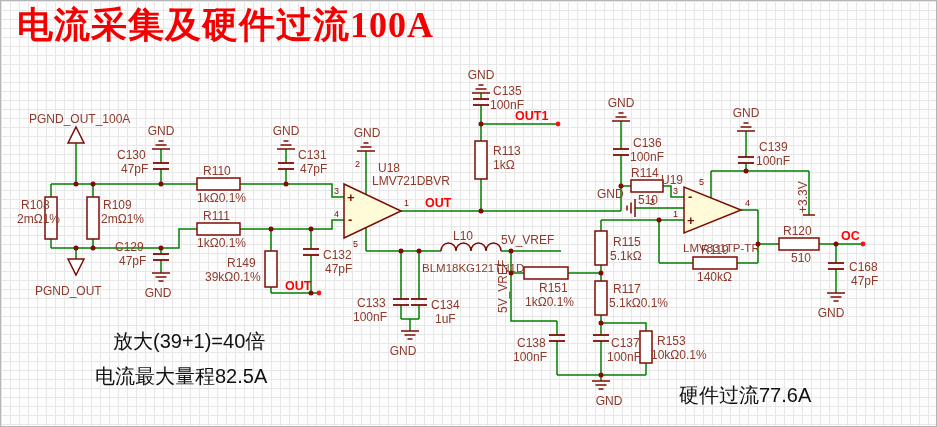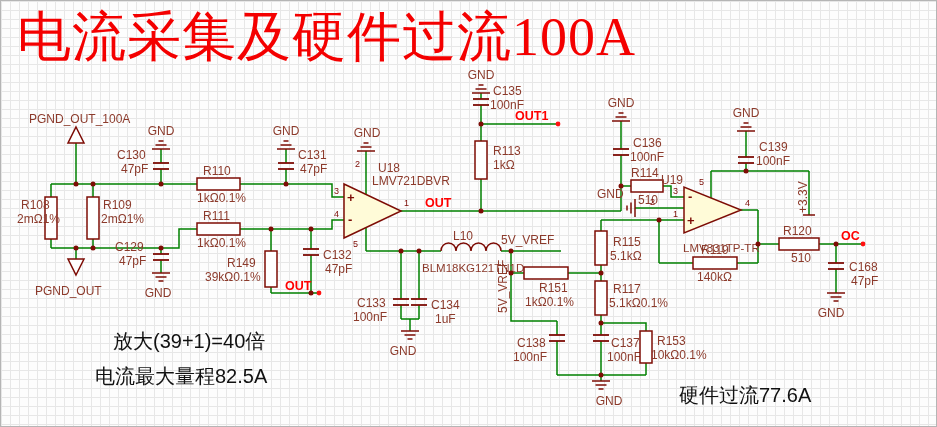--- a/index.html
+++ b/index.html
@@ -10,21 +10,21 @@
       linear-gradient(to right,#e7e7e7 1px,transparent 1px),
       linear-gradient(to bottom,#e7e7e7 1px,transparent 1px);
     background-size:9px 9px;
     border:1px solid #b5b5b5;box-sizing:border-box;
     font-family:"Liberation Sans","DejaVu Sans",sans-serif;
   }
   .stage svg{position:absolute;left:0;top:0;}
   .title{
     position:absolute;left:16px;top:0px;
     font-family:"Liberation Serif","DejaVu Serif",serif;
-    font-size:54px;font-weight:normal;color:#f40000;white-space:nowrap;
+    font-size:36px;font-weight:bold;color:#f40000;white-space:nowrap;
     letter-spacing:1px;
   }
   .wire{stroke:#008000;stroke-width:1.5;fill:none;}
   .sym{stroke:#7d0c05;stroke-width:1.5;fill:none;}
   .symf{stroke:#7d0c05;stroke-width:1.5;fill:#ffffff;}
   .tri{stroke:#7d0c05;stroke-width:1.5;fill:#fffbd8;}
   .plate{stroke:#7d0c05;stroke-width:1.8;fill:none;}
   text{font-family:"Liberation Sans","DejaVu Sans",sans-serif;}
   .lbl{fill:#8c3a2b;font-size:12px;}
   .lbl-s{fill:#8c3a2b;font-size:11.5px;}

